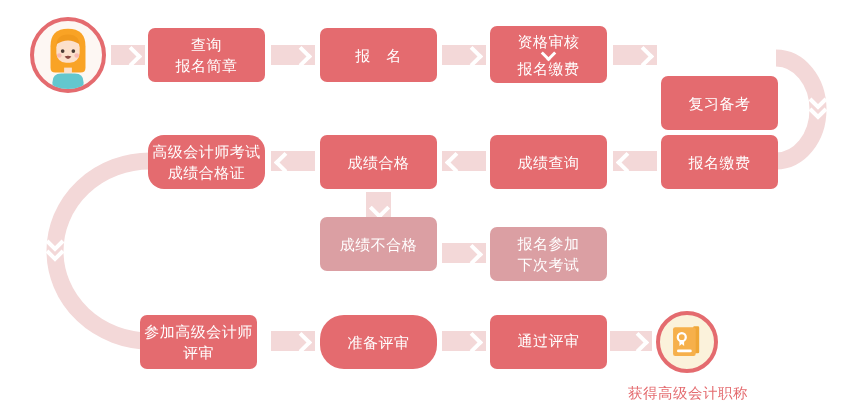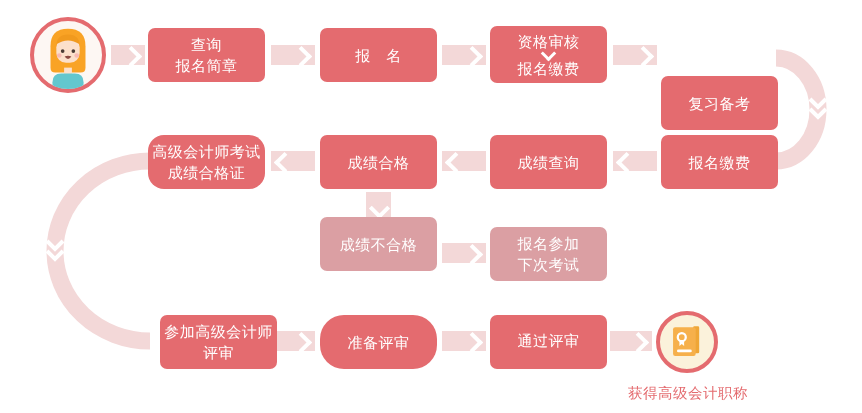--- a/index.html
+++ b/index.html
@@ -17,21 +17,21 @@
   .b1{left:148px;top:28px;}
   .b2{left:320px;top:28px;}
   .b3{left:490px;top:26px;height:57px;line-height:19px;}
   .b4{left:661px;top:28px;margin-top:48px;}
   .b5{left:148px;top:135px;border-radius:16px;}
   .b6{left:320px;top:135px;}
   .b7{left:490px;top:135px;}
   .b8{left:661px;top:135px;}
   .b9{left:320px;top:217px;}
   .b10{left:490px;top:227px;text-align:center;}
-  .b11{left:160px;top:315px;}
+  .b11{left:140px;top:315px;}
   .b12{left:320px;top:315px;border-radius:24px;}
   .b13{left:490px;top:315px;font-family:Liberation Mono, monospace;}
   .arrow{position:absolute;background:#F3D8D8;z-index:1;}
   .ar{width:44px;height:20px;}
   .a0{left:111px;top:45px;width:34px;}
   .a1{left:271px;top:45px;}
   .a2{left:442px;top:45px;}
   .a3{left:613px;top:45px;}
   .a4{left:613px;top:151px;}
   .a5{left:442px;top:151px;}

